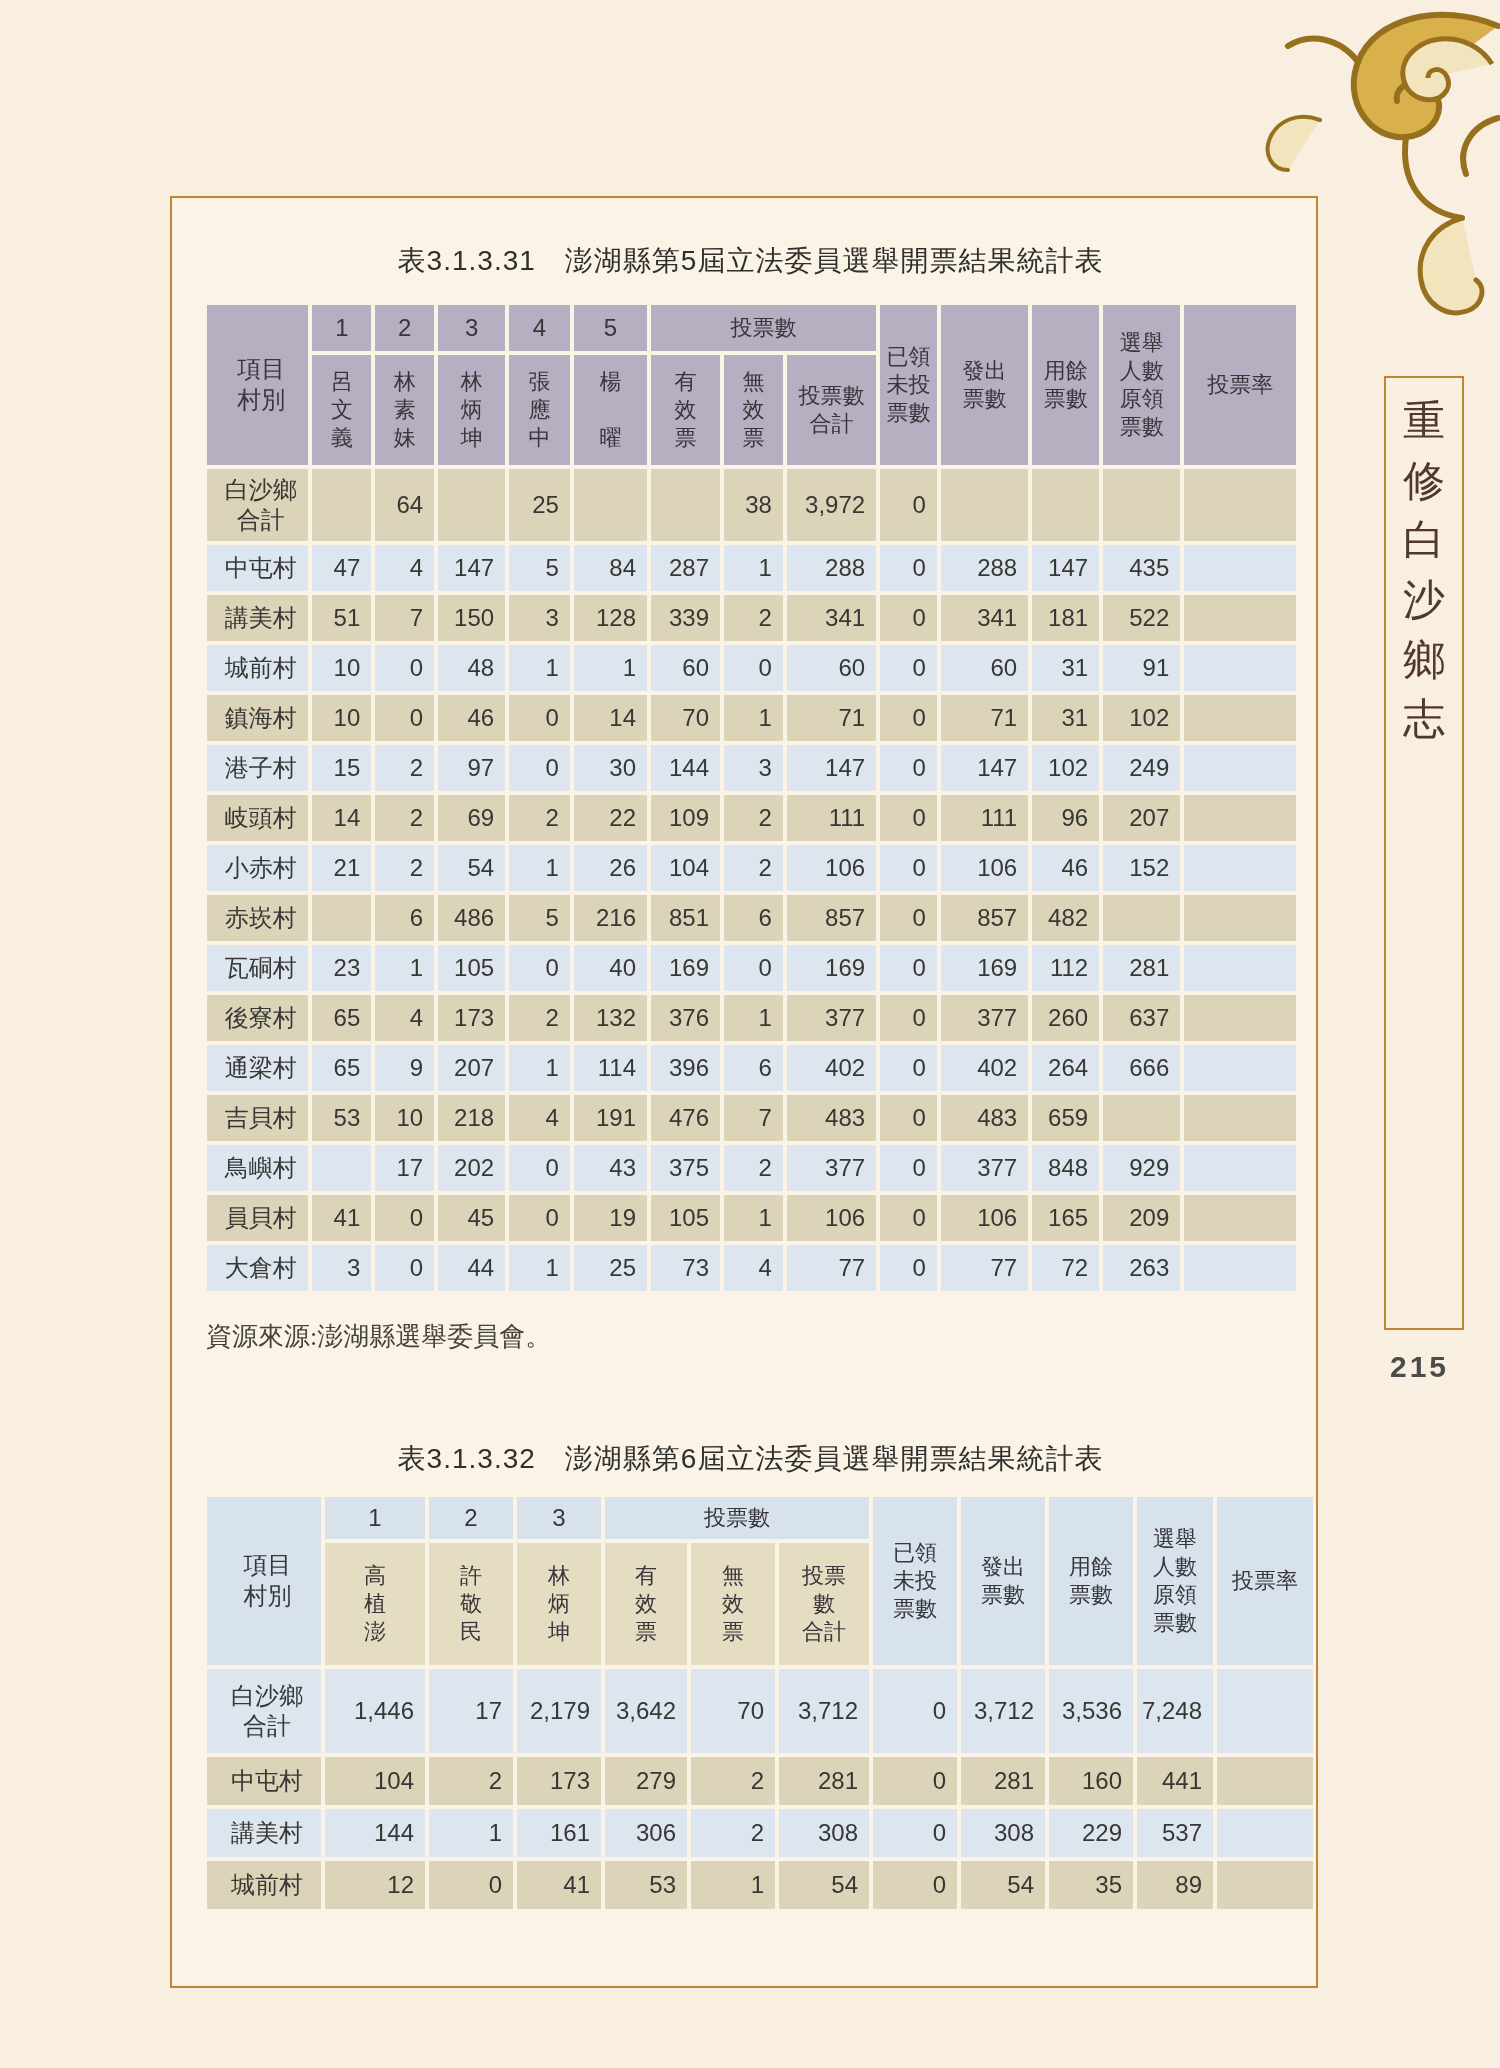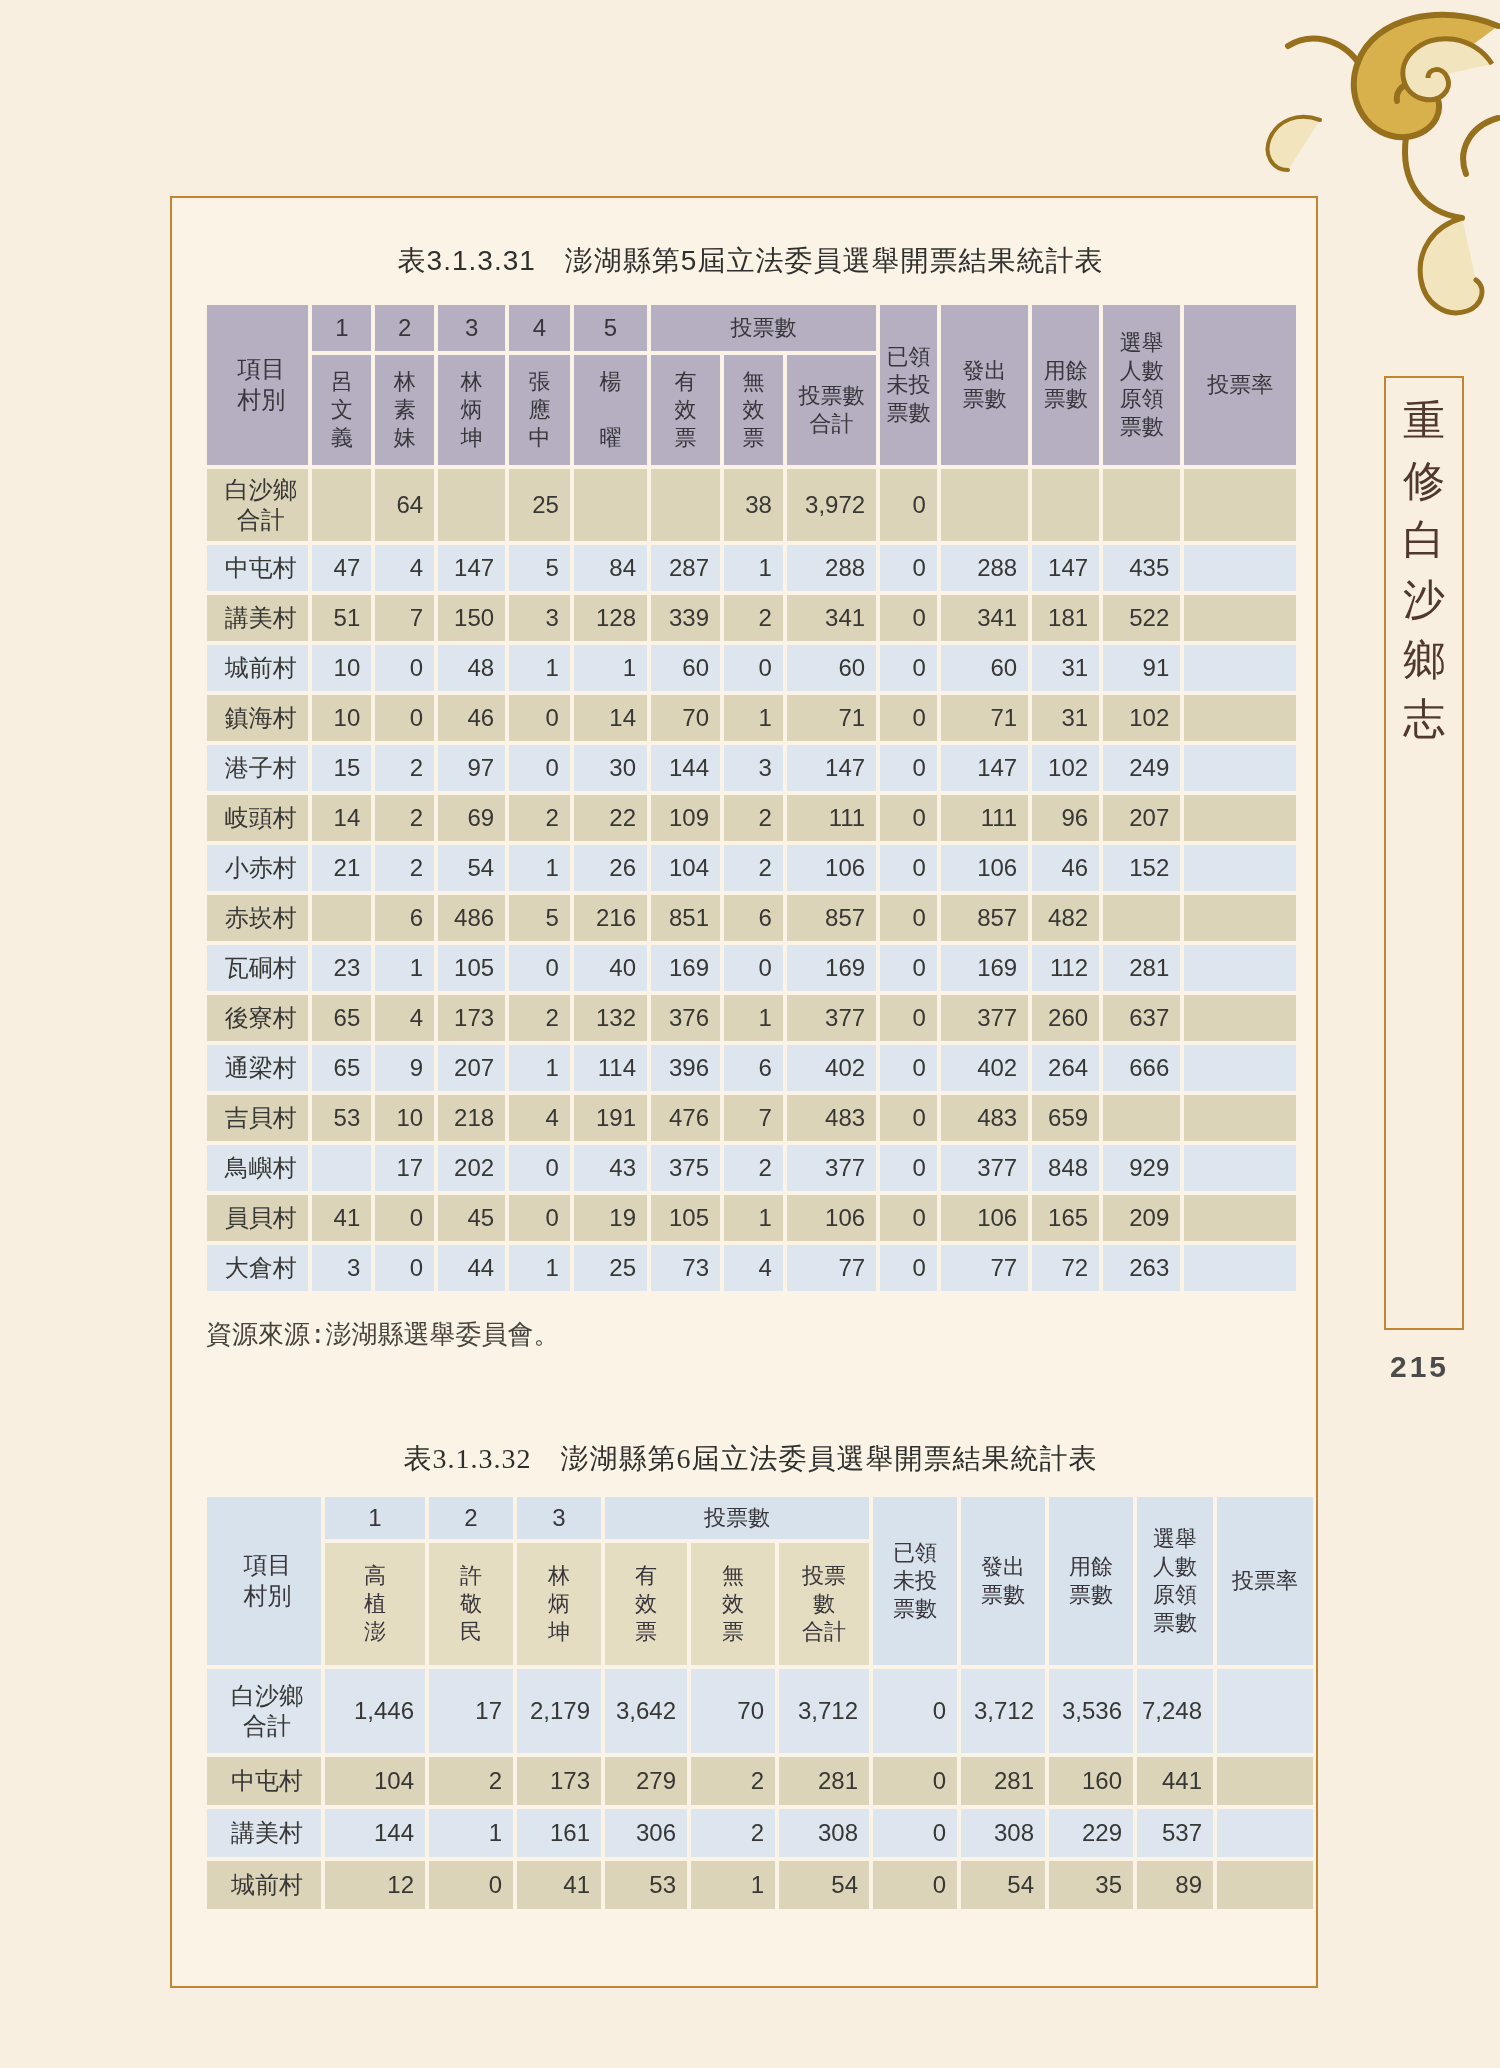--- a/index.html
+++ b/index.html
@@ -11,21 +11,21 @@
   }
   .frame{
     position:absolute;left:170px;top:196px;width:1144px;height:1788px;
     border:2px solid #bf8434;background:#faf3e6;
   }
   .t-title{
     position:absolute;left:203px;width:1095px;text-align:center;
     font-size:28px;color:#2f2f2d;letter-spacing:1px;
   }
   #title1{top:242px;}
-  #title2{top:1440px;font-family:Liberation Serif, serif;}
+  #title2{top:1440px;}
   table{
     border-collapse:separate;border-spacing:4px;table-layout:fixed;
     position:absolute;left:203px;width:1097px;
   }
   #table1{top:301px;}
   #table2{top:1493px;}
   th,td{font-weight:normal;overflow:hidden;}
   .hdr{
     white-space:pre-line;text-align:center;vertical-align:middle;
     font-size:22px;line-height:1.28;color:#38363b;
@@ -46,21 +46,21 @@
   #table1 tbody tr:nth-child(odd)>*{background:#dcd4b8;}
   #table1 tbody tr:nth-child(even)>*{background:#dde6ee;}
   #table2 thead tr:nth-child(1){height:42px;}
   #table2 thead tr:nth-child(2){height:122px;}
   #table2 tbody tr{height:48px;}
   #table2 tbody tr:first-of-type{height:84px;}
   #table2 tbody tr:nth-child(odd)>*{background:#dde6ee;}
   #table2 tbody tr:nth-child(even)>*{background:#dcd4b8;}
   .source{
     position:absolute;left:206px;top:1318px;
-    font-family:Liberation Mono, monospace;
+    font-family:Liberation Serif, serif;
     font-size:26px;color:#45433c;line-height:1.45;
   }
   .side-box{
     position:absolute;left:1384px;top:376px;width:76px;height:950px;
     border:2px solid #bf8434;background:transparent;
   }
   .side-title{
     position:absolute;left:1384px;top:392px;width:80px;text-align:center;
     font-family:"Liberation Serif","DejaVu Serif",serif;
     font-size:42px;color:#50382e;line-height:1.42;white-space:pre-line;

